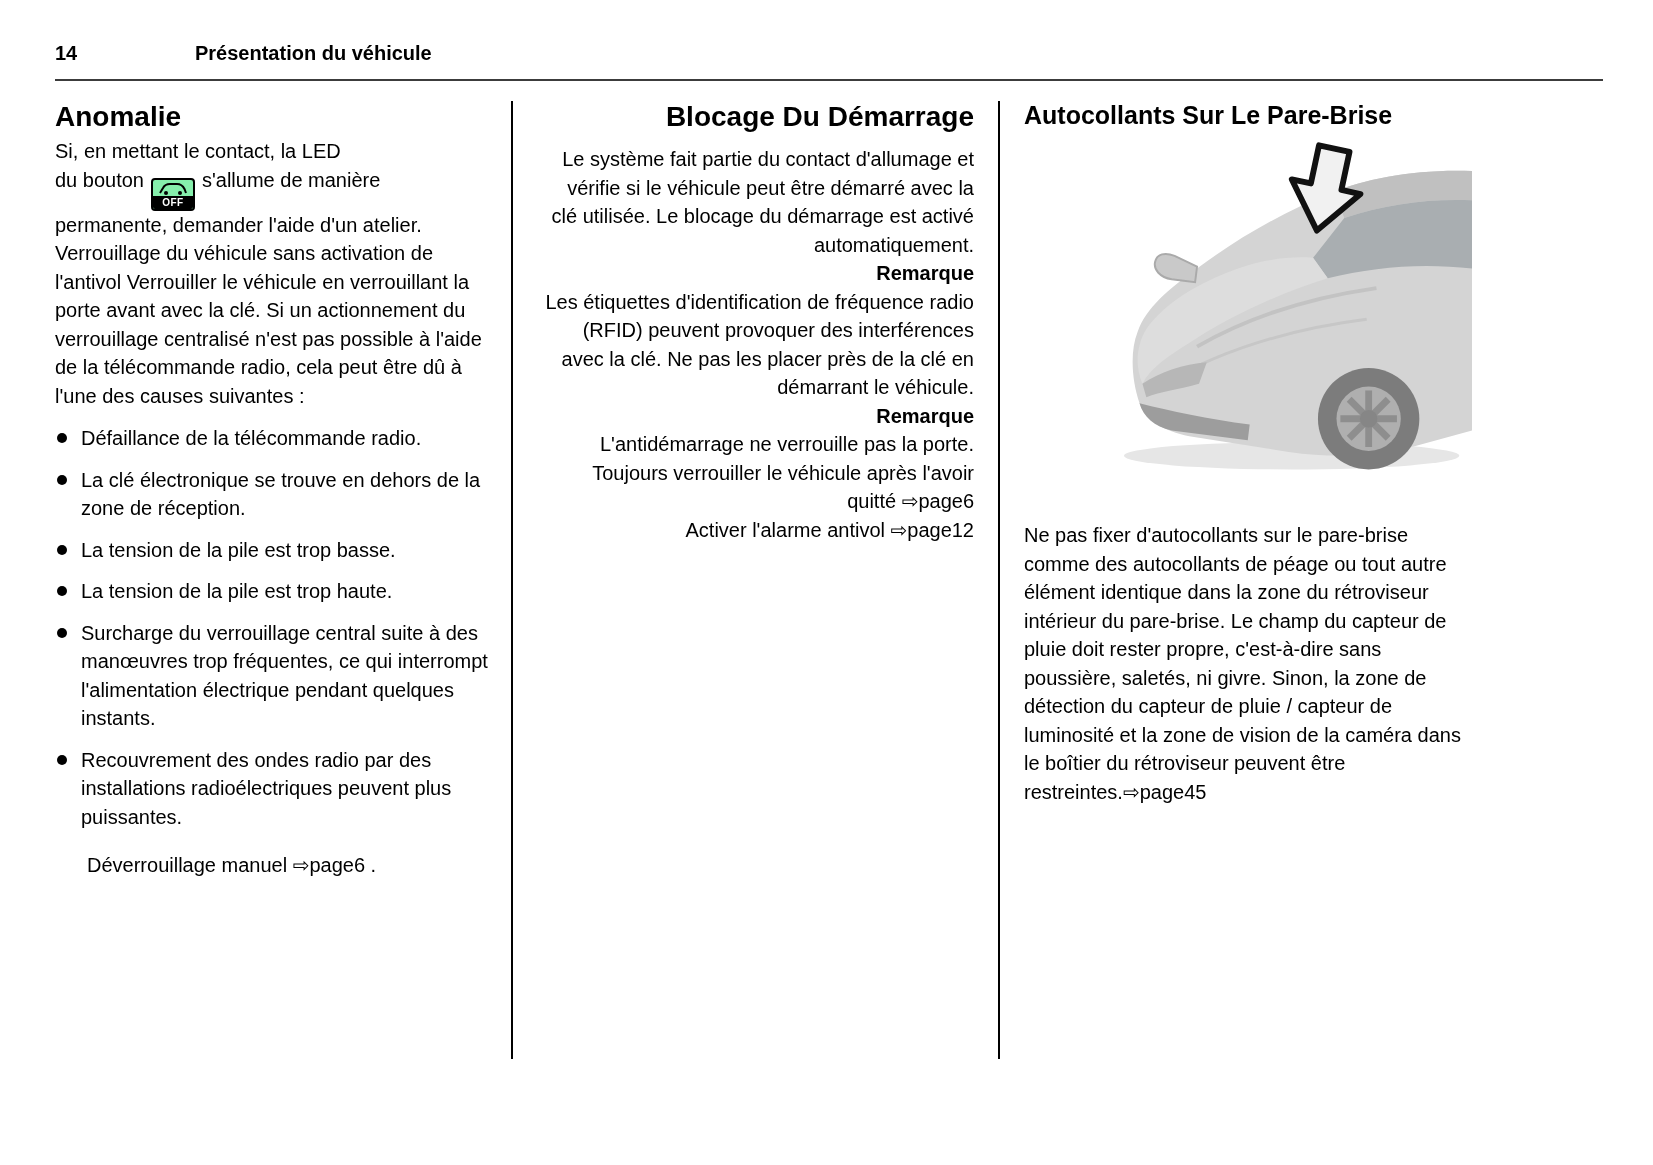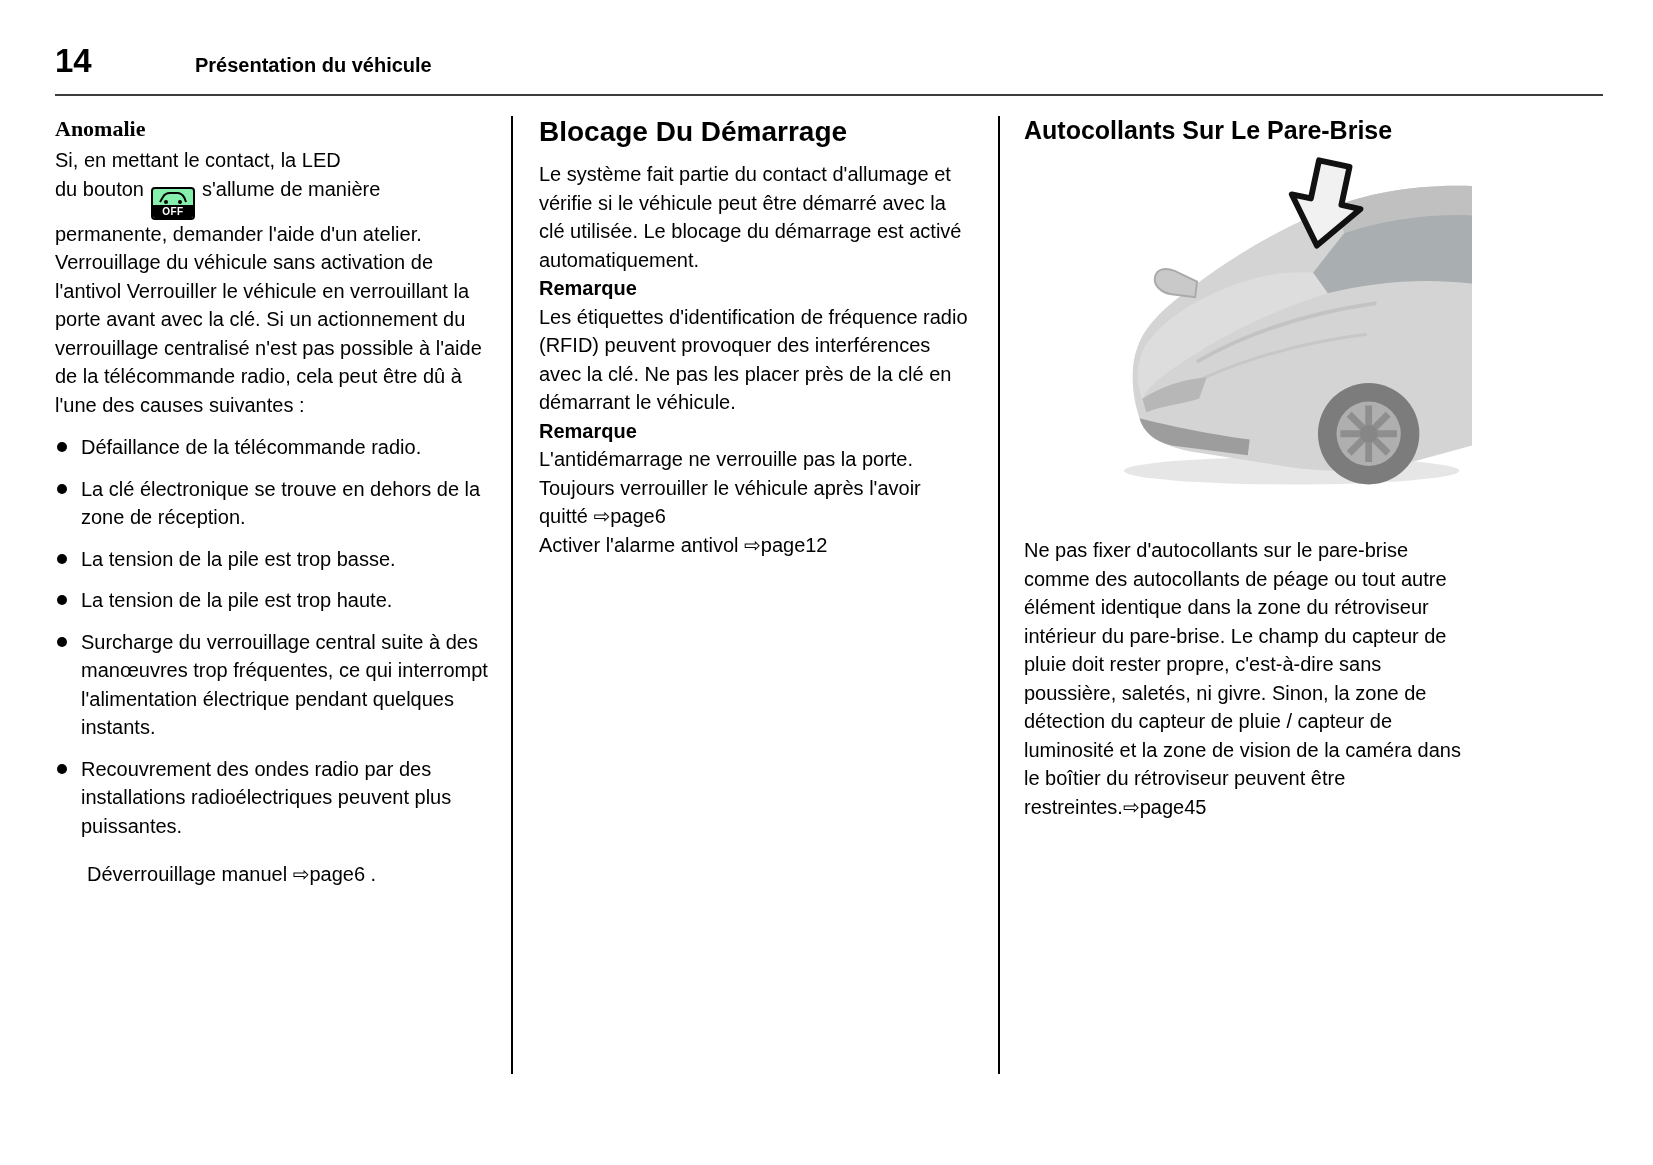--- a/index.html
+++ b/index.html
@@ -15,39 +15,39 @@
   .page { position: relative; width: 1653px; height: 1165px; }
 
   
   .header {
     margin: 0 50px 0 55px;
     padding: 42px 0 14px 0;
     border-bottom: 2px solid #3c3c3c;
     display: flex;
     align-items: baseline;
   }
-  .page-num { font-size: 33px; font-weight: bold; width: 140px; }
+  .page-num { font-size: 20px; font-weight: bold; width: 140px; }
   .chapter-title { font-size: 20px; font-weight: bold; }
 
   
   .columns {
     display: flex;
     margin: 0 50px 0 55px;
     padding-top: 20px;
     align-items: flex-start;
   }
   .sep { width: 2px; background: #000; height: 958px; flex: none; }
   .col1 { width: 456px; padding-right: 20px; }
-  .col2 { width: 485px; padding: 0 24px 0 26px; }
+  .col2 { width: 485px; padding: 0 24px 0 26px; text-align: right; }
   .col3 { flex: 1; padding-left: 24px; }
 
   p { margin: 0; font-size: 20px; line-height: 28.5px; }
 
   
-  .col1 h3 { font-size: 22px; font-weight: bold; margin: 0 0 4px 0; font-family: Liberation Serif, serif; }
+  .col1 h3 { font-size: 28px; font-weight: bold; margin: 0 0 4px 0; }
   .bold { font-weight: bold; }
   .fault-list { list-style: none; margin: 14px 0 0 0; padding: 0; }
   .fault-list li {
     position: relative;
     padding-left: 26px;
     margin-bottom: 13px;
     font-size: 20px;
     line-height: 28.5px;
   }
   .fault-list li::before {

